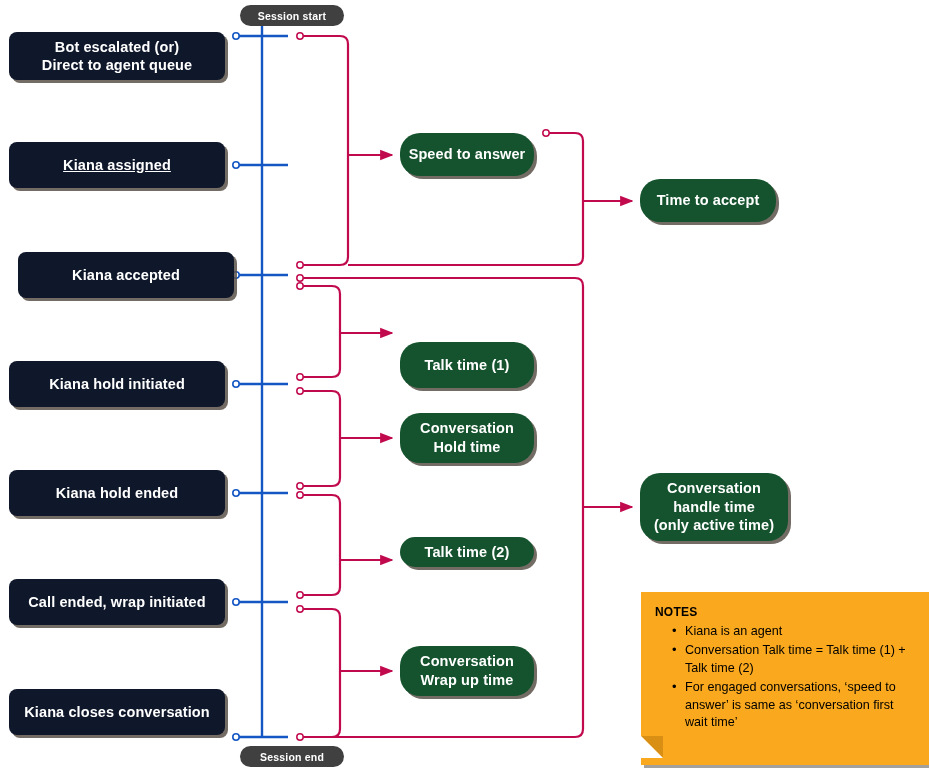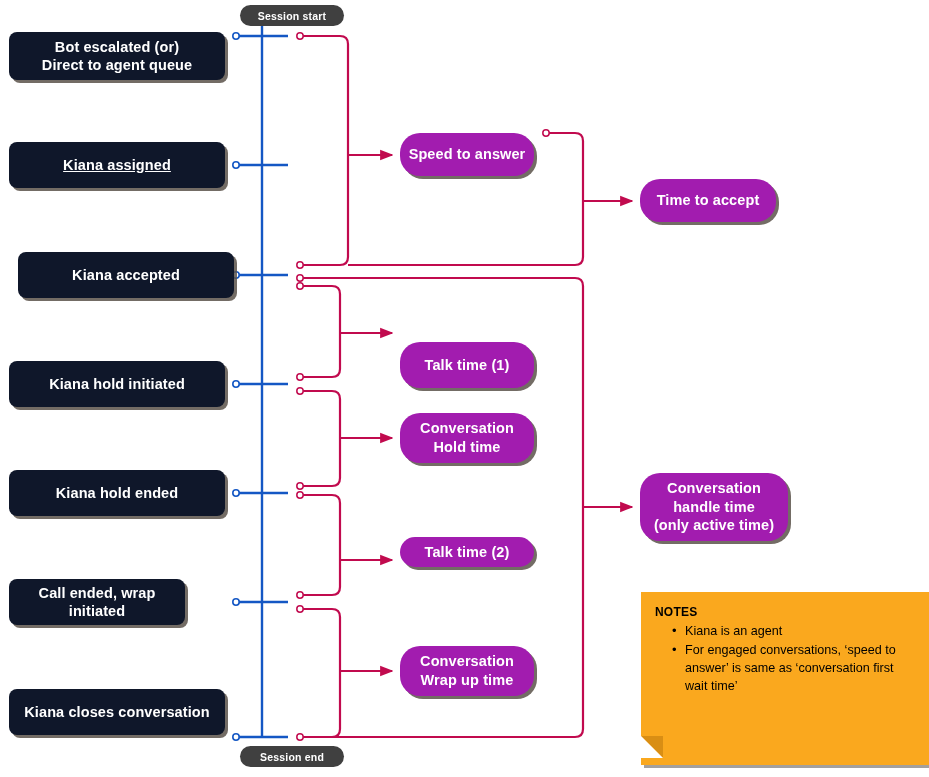--- a/index.html
+++ b/index.html
@@ -32,21 +32,21 @@
     text-align: center;
     font-weight: bold;
     font-size: 14.5px;
     line-height: 1.25;
     letter-spacing: 0.1px;
     box-sizing: border-box;
     padding: 4px 8px;
   }
   .metric-box {
     position: absolute;
-    background: #a21caf;
+    background: #14532d;
     color: #ffffff;
     border-radius: 20px;
     box-shadow: 3px 3px 0 rgba(90,82,74,0.85);
     display: flex;
     align-items: center;
     justify-content: center;
     text-align: center;
     font-weight: bold;
     font-size: 14.5px;
     line-height: 1.28;
@@ -197,32 +197,33 @@
 </div>
 <div class="pill" style="left:240px; top:746px; width:104px; height:21px;">
   <span>Session end</span>
 </div>
 
 <div class="evt-box" style="left:9px; top:32px; width:216px; height:48px;">Bot escalated (or)<br>Direct to agent queue</div>
 <div class="evt-box" style="left:9px; top:142px; width:216px; height:46px;text-decoration:underline;">Kiana assigned</div>
 <div class="evt-box" style="left:18px; top:252px; width:216px; height:46px;">Kiana accepted</div>
 <div class="evt-box" style="left:9px; top:361px; width:216px; height:46px;">Kiana hold initiated</div>
 <div class="evt-box" style="left:9px; top:470px; width:216px; height:46px;">Kiana hold ended</div>
-<div class="evt-box" style="left:9px; top:579px; width:176px; height:46px;">Call ended, wrap initiated</div>
+<div class="evt-box" style="left:9px; top:579px; width:216px; height:46px;">Call ended, wrap initiated</div>
 <div class="evt-box" style="left:9px; top:689px; width:216px; height:46px;">Kiana closes conversation</div>
 
 <div class="metric-box" style="left:400px; top:133px; width:134px; height:43px;">Speed to answer</div>
 <div class="metric-box" style="left:640px; top:179px; width:136px; height:43px;">Time to accept</div>
 <div class="metric-box" style="left:400px; top:310px; width:134px; height:46px;margin-top:32px;">Talk time  (1)</div>
 <div class="metric-box" style="left:400px; top:413px; width:134px; height:50px;">Conversation<br>Hold time</div>
 <div class="metric-box" style="left:640px; top:473px; width:148px; height:68px;">Conversation<br>handle time<br>(only active time)</div>
 <div class="metric-box" style="left:400px; top:537px; width:134px; height:30px;">Talk time (2)</div>
 <div class="metric-box" style="left:400px; top:646px; width:134px; height:50px;">Conversation<br>Wrap up time</div>
 
 <div class="notes">
   <div class="notes-title">NOTES</div>
   <ul>
     <li>Kiana is an agent</li>
+    <li>Conversation Talk time = Talk time (1) + Talk time (2)</li>
     <li>For engaged conversations, ‘speed to answer’ is same as ‘conversation first wait time’</li>
   </ul>
 </div>
 <div class="fold2"></div>
 <div class="fold"></div>
 
 </body></html>

